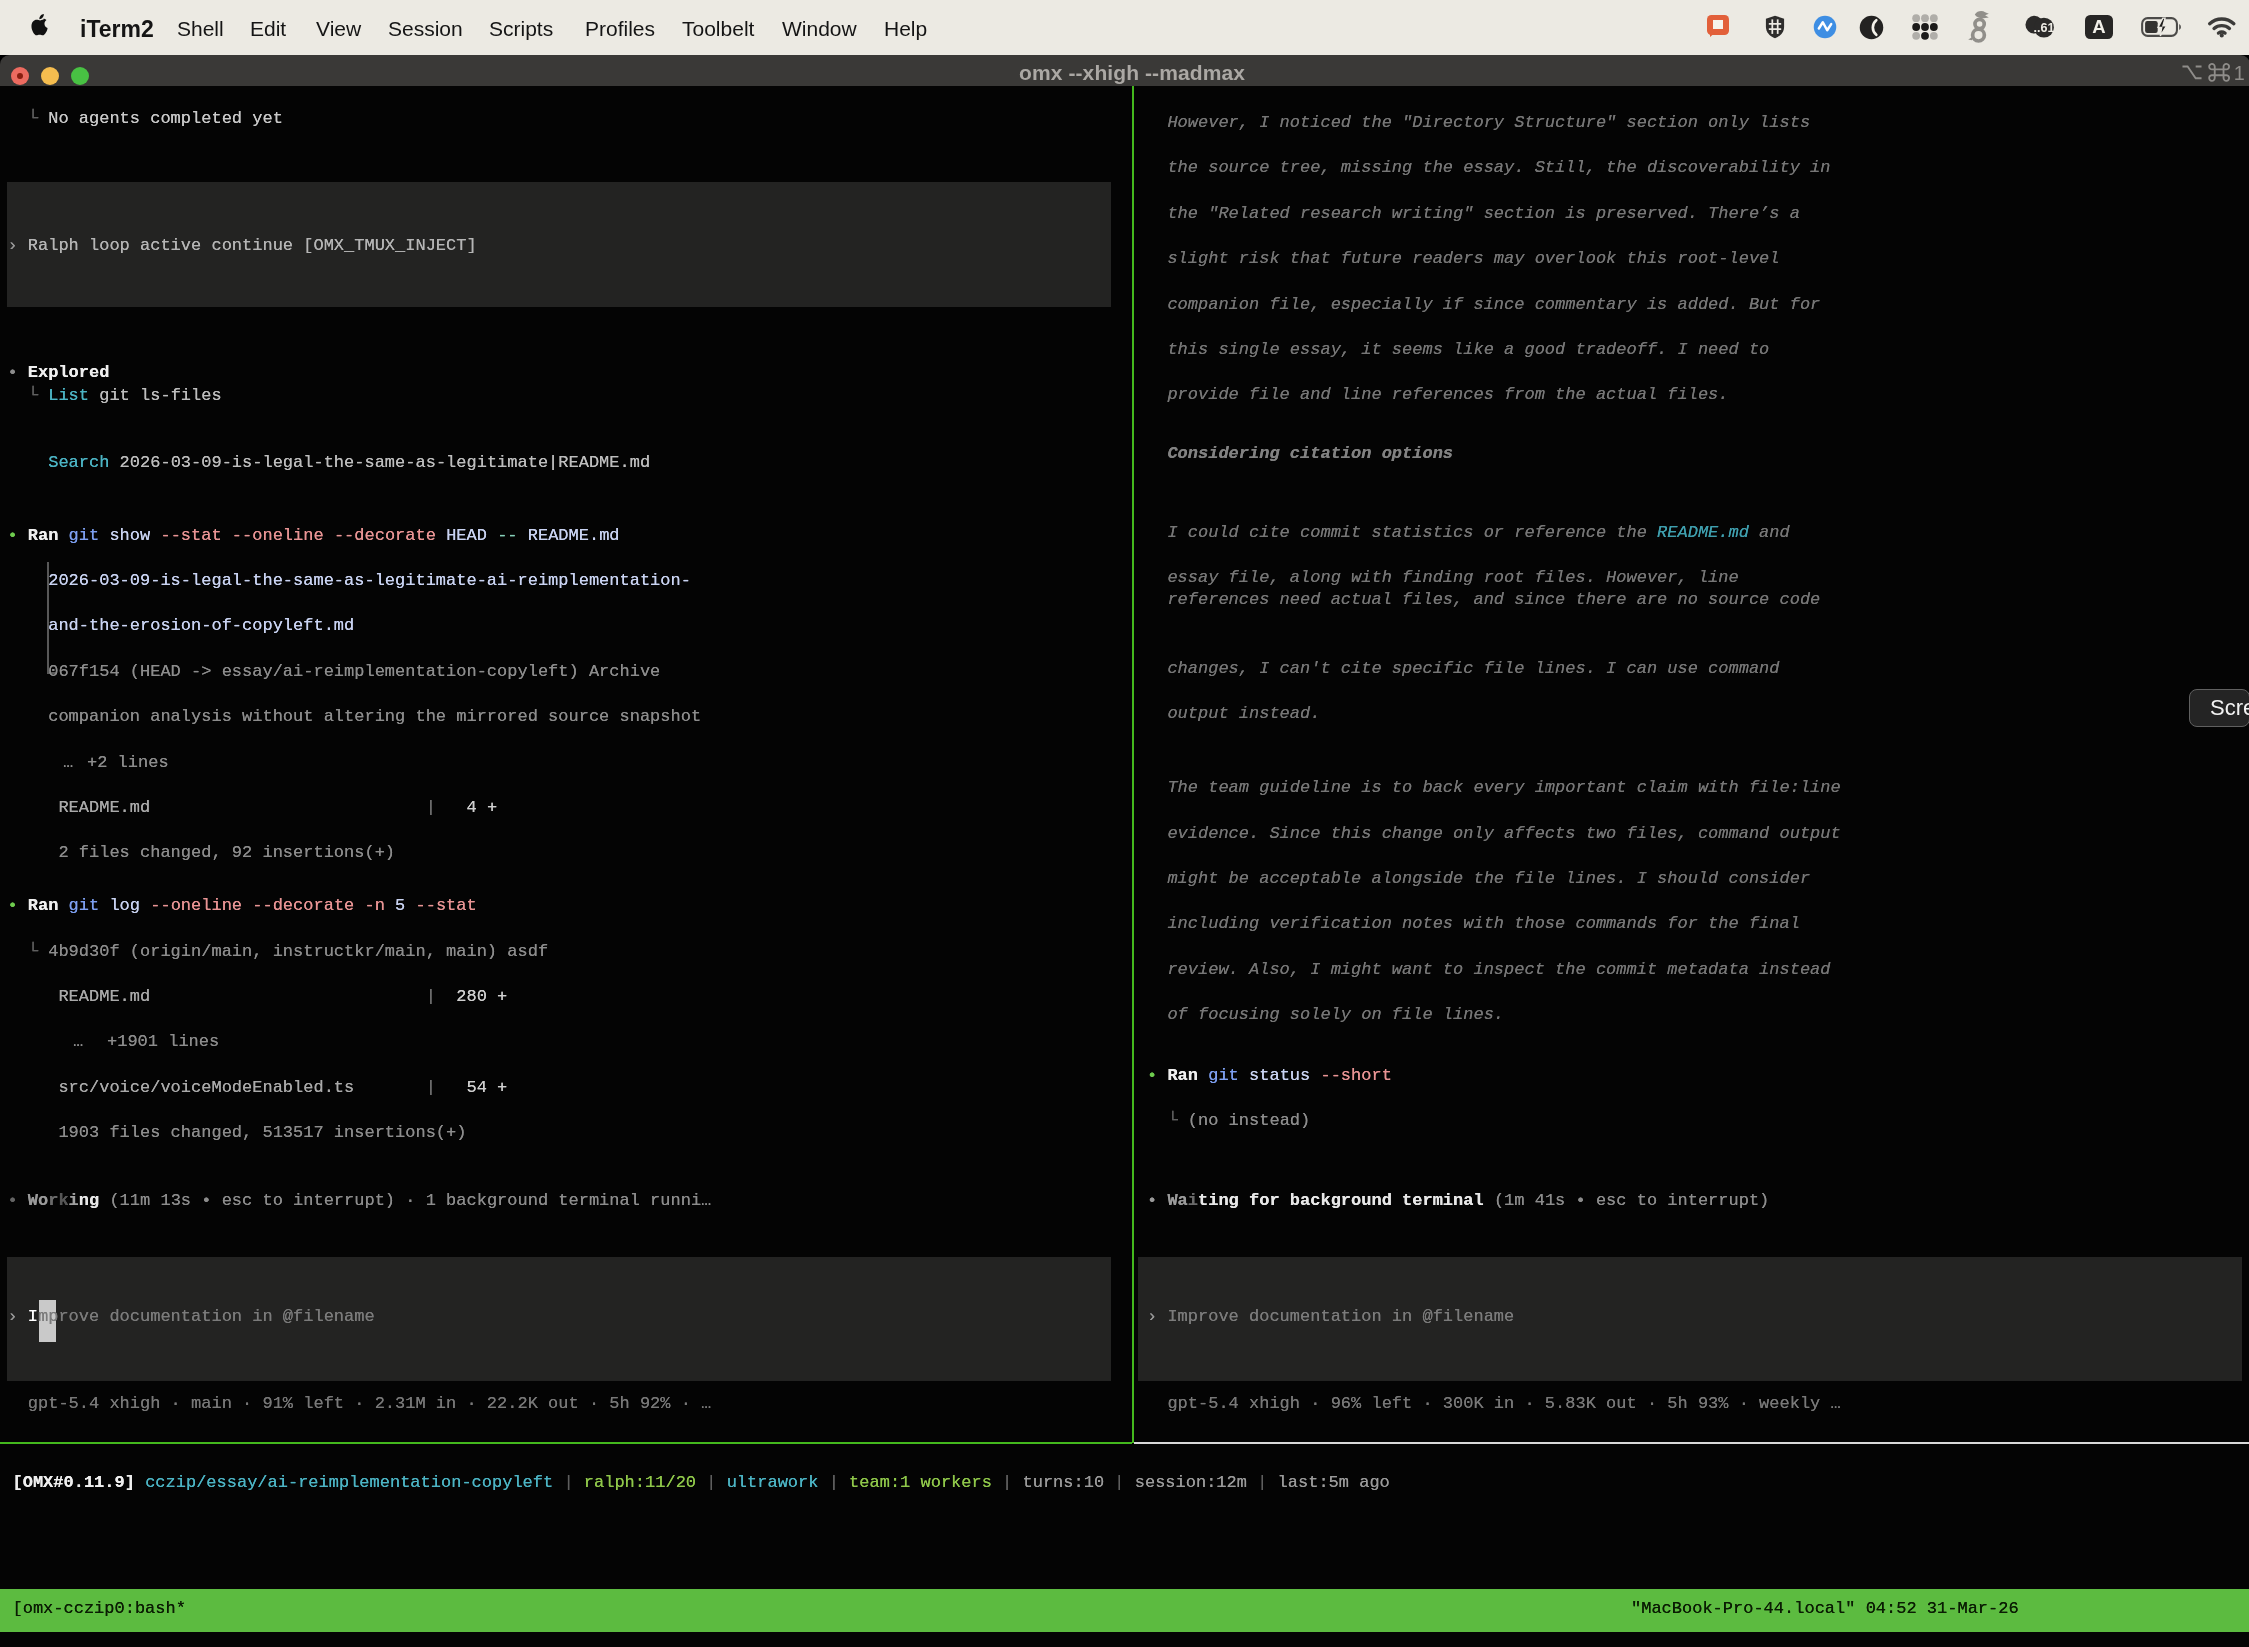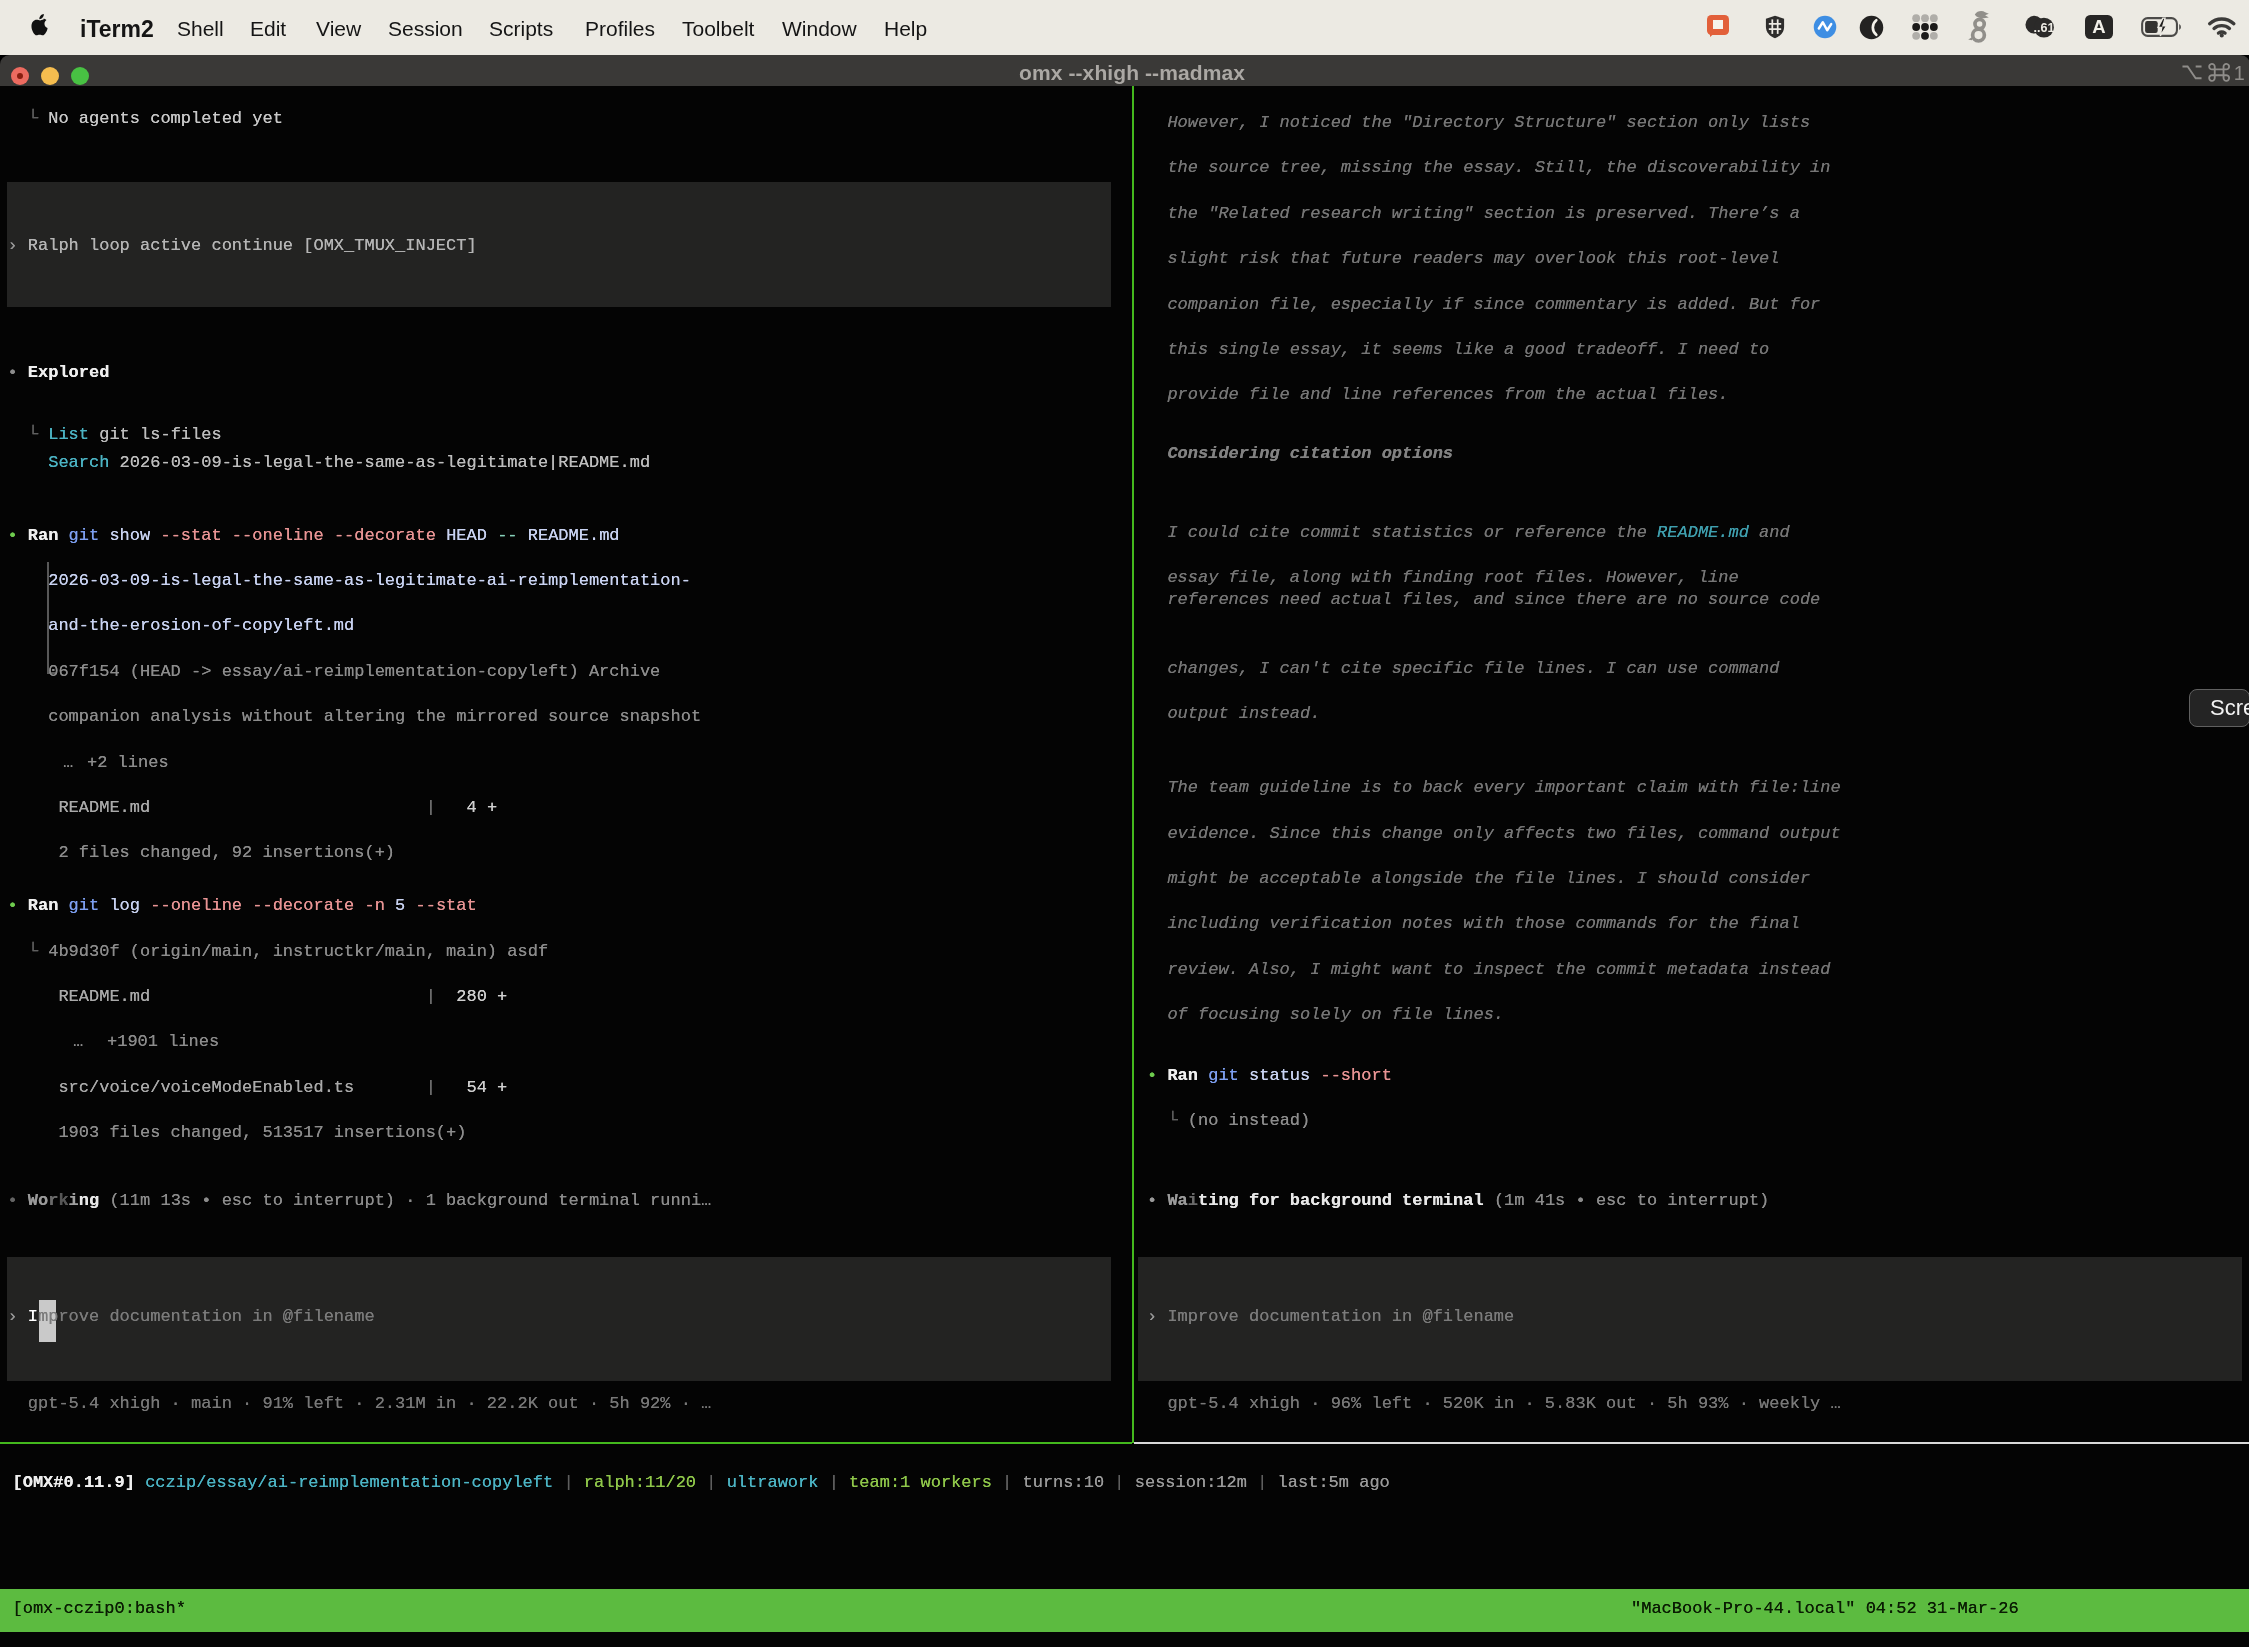--- a/index.html
+++ b/index.html
@@ -113,21 +113,21 @@
 <div style="position:absolute;left:0px;top:1356px;width:1132px;height:1.8px;background:#43b81d"></div>
 <div style="position:absolute;left:1134px;top:1356px;width:1116px;height:1.8px;background:#d9d9d9"></div>
 <div style="position:absolute;left:0px;top:1503px;width:2250px;height:43px;background:#5cbb40"></div>
 <div style="position:absolute;left:2189px;top:603px;width:61px;height:38px;background:#242424;border:1.8px solid #606060;border-radius:8px;box-sizing:border-box"></div>
 <div style="position:absolute;left:2210px;top:611px;font-size:22px;color:#f2f2f2;line-height:1;font-family:'Liberation Sans',sans-serif">Scre</div>
 </div>
 <div id="textlayer" style="position:absolute;left:0;top:0">
 <div class="l" style="left:7.4px;top:110px;"><span style="color:#5f5f5f">  └ </span><span style="color:#c9c9c9">No agents completed yet</span></div>
 <div class="l" style="left:7.4px;top:237px;"><span style="color:#989898">› </span><span style="color:#b5b5b5">Ralph loop active continue [OMX_TMUX_INJECT]</span></div>
 <div class="l" style="left:7.4px;top:364px;"><span style="color:#8c8c8c">• </span><span style="color:#efefef;font-weight:bold">Explored</span></div>
-<div class="l" style="left:7.4px;top:426px;font-family:Liberation Mono, monospace;"><span style="color:#5f5f5f">  └ </span><span style="color:#4cb4c4">List</span><span style="color:#bdbdbd"> git ls-files</span></div>
+<div class="l" style="left:7.4px;top:387px;font-family:Liberation Mono, monospace;"><span style="color:#5f5f5f">  └ </span><span style="color:#4cb4c4">List</span><span style="color:#bdbdbd"> git ls-files</span></div>
 <div class="l" style="left:7.4px;top:454px;">    <span style="color:#4cb4c4">Search</span><span style="color:#bdbdbd"> 2026-03-09-is-legal-the-same-as-legitimate|README.md</span></div>
 <div class="l" style="left:7.4px;top:527px;"><span style="color:#6ecb4e">• </span><span style="color:#efefef;font-weight:bold">Ran</span> <span style="color:#7d9ff0">git</span> <span style="color:#c9d3f2">show</span> <span style="color:#e89494">--stat</span> <span style="color:#e89494">--oneline</span> <span style="color:#e89494">--decorate</span> <span style="color:#c9d3f2">HEAD</span> <span style="color:#86cfb8">--</span> <span style="color:#c9d3f2">README.md</span></div>
 <div class="l" style="left:7.4px;top:572px;">    <span style="color:#c9d3f2">2026-03-09-is-legal-the-same-as-legitimate-ai-reimplementation-</span></div>
 <div class="l" style="left:7.4px;top:617px;">    <span style="color:#c9d3f2">and-the-erosion-of-copyleft.md</span></div>
 <div class="l" style="left:7.4px;top:663px;">    <span style="color:#8c8c8c">067f154 (HEAD -&gt; essay/ai-reimplementation-copyleft) Archive</span></div>
 <div class="l" style="left:7.4px;top:708px;">    <span style="color:#8c8c8c">companion analysis without altering the mirrored source snapshot</span></div>
 <div class="l" style="left:63px;top:754px;"><span style="color:#8c8c8c">…</span></div>
 <div class="l" style="left:87px;top:754px;"><span style="color:#8c8c8c">+2 lines</span></div>
 <div class="l" style="left:7.4px;top:799px;">     <span style="color:#a9a9a9">README.md</span>                           <span style="color:#6e6e6e">|</span><span style="color:#cfcfcf">   4 +</span></div>
 <div class="l" style="left:7.4px;top:844px;">     <span style="color:#8c8c8c">2 files changed, 92 insertions(+)</span></div>
@@ -158,16 +158,16 @@
 <div class="l" style="left:1147px;top:779px;">  <span style="color:#767676;font-style:italic">The team guideline is to back every important claim with file:line</span></div>
 <div class="l" style="left:1147px;top:825px;">  <span style="color:#767676;font-style:italic">evidence. Since this change only affects two files, command output</span></div>
 <div class="l" style="left:1147px;top:870px;">  <span style="color:#767676;font-style:italic">might be acceptable alongside the file lines. I should consider</span></div>
 <div class="l" style="left:1147px;top:915px;">  <span style="color:#767676;font-style:italic">including verification notes with those commands for the final</span></div>
 <div class="l" style="left:1147px;top:961px;">  <span style="color:#767676;font-style:italic">review. Also, I might want to inspect the commit metadata instead</span></div>
 <div class="l" style="left:1147px;top:1006px;">  <span style="color:#767676;font-style:italic">of focusing solely on file lines.</span></div>
 <div class="l" style="left:1147px;top:1067px;"><span style="color:#6ecb4e">• </span><span style="color:#efefef;font-weight:bold">Ran</span> <span style="color:#7d9ff0">git</span> <span style="color:#c9d3f2">status</span> <span style="color:#e89494">--short</span></div>
 <div class="l" style="left:1147px;top:1112px;"><span style="color:#5f5f5f">  └ </span><span style="color:#8c8c8c">(no instead)</span></div>
 <div class="l" style="left:1147px;top:1192px;"><span style="color:#9a9a9a">• </span><span style="color:#9a9a9a;font-weight:bold">Wa</span><span style="color:#6a6a6a;font-weight:bold">i</span><span style="color:#e8e8e8;font-weight:bold">ting for background terminal</span> <span style="color:#8c8c8c">(1m 41s • esc to interrupt)</span></div>
 <div class="l" style="left:1147px;top:1308px;"><span style="color:#989898">› </span><span style="color:#7b7b7b">Improve documentation in @filename</span></div>
-<div class="l" style="left:1147px;top:1395px;">  <span style="color:#787878">gpt-5.4 xhigh · 96% left · 520K in · 5.83K out · 5h 93% · weekly …</span></div>
+<div class="l" style="left:1147px;top:1395px;">  <span style="color:#787878">gpt-5.4 xhigh · 96% left · 300K in · 5.83K out · 5h 93% · weekly …</span></div>
 <div class="l" style="left:12.5px;top:1600px;"><span style="color:#0a1c03">[omx-cczip0:bash*</span></div>
 <div class="l" style="left:1631px;top:1600px;"><span style="color:#0a1c03">"MacBook-Pro-44.local" 04:52 31-Mar-26</span></div>
 </div>
 
 </body></html>

